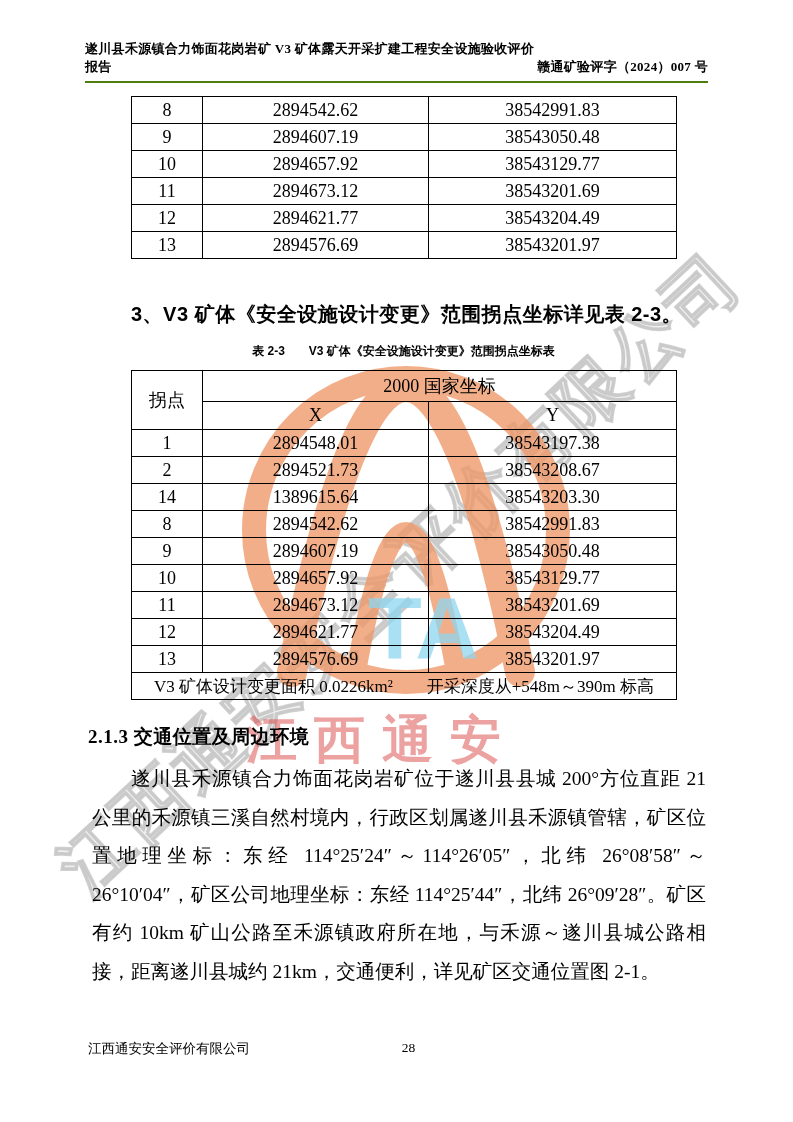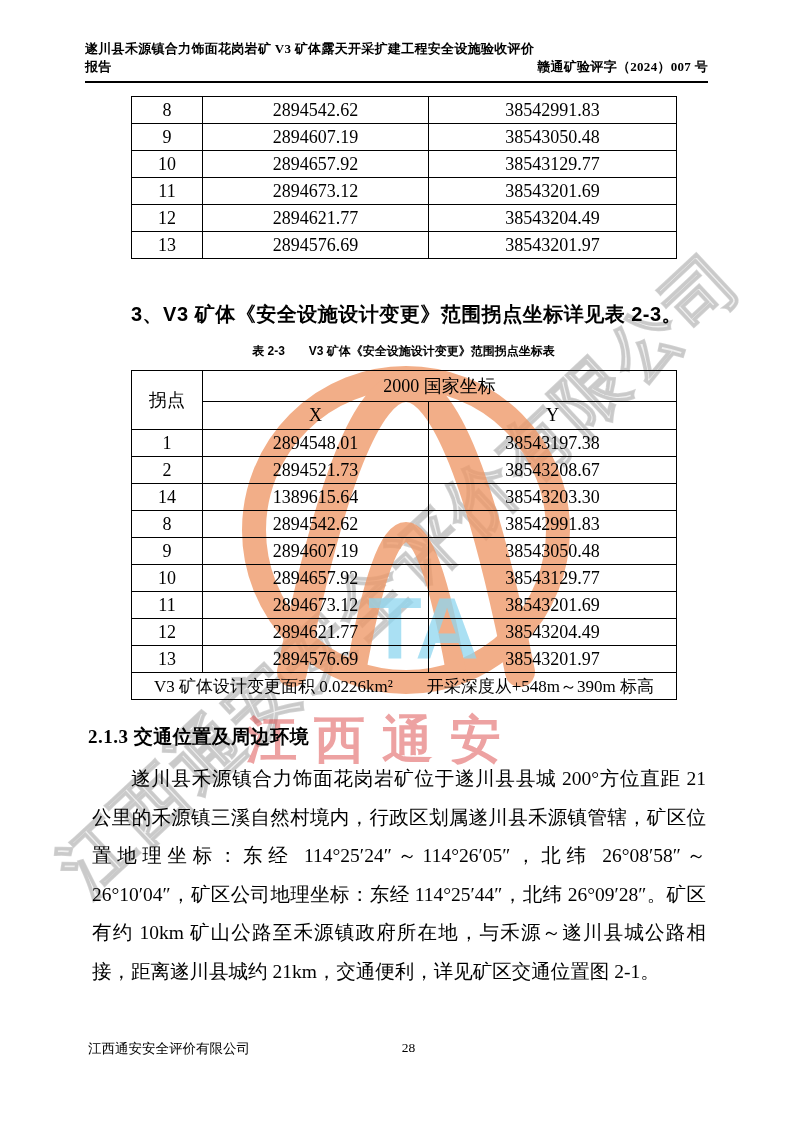--- a/index.html
+++ b/index.html
@@ -9,21 +9,21 @@
     font-family:"Liberation Serif","DejaVu Serif",serif;
   }
   .content{position:absolute;inset:0;z-index:2;}
   .wm-layer{position:absolute;inset:0;z-index:1;pointer-events:none;}
 
   
   .header{
     position:absolute;left:85px;top:50px;width:623px;height:26px;
     display:flex;justify-content:space-between;align-items:flex-end;
     font-weight:bold;font-size:13px;letter-spacing:.3px;
-    border-bottom:2px solid #000000;padding-bottom:5px;
+    border-bottom:2px solid #4d7c0f;padding-bottom:5px;
   }
   .header .doc-no{white-space:nowrap;}
 
   
   table.coords{
     position:absolute;left:131px;width:545px;
     border-collapse:collapse;table-layout:fixed;
     font-size:18px;text-align:center;background:transparent;
   }
   table.coords td,table.coords th{

